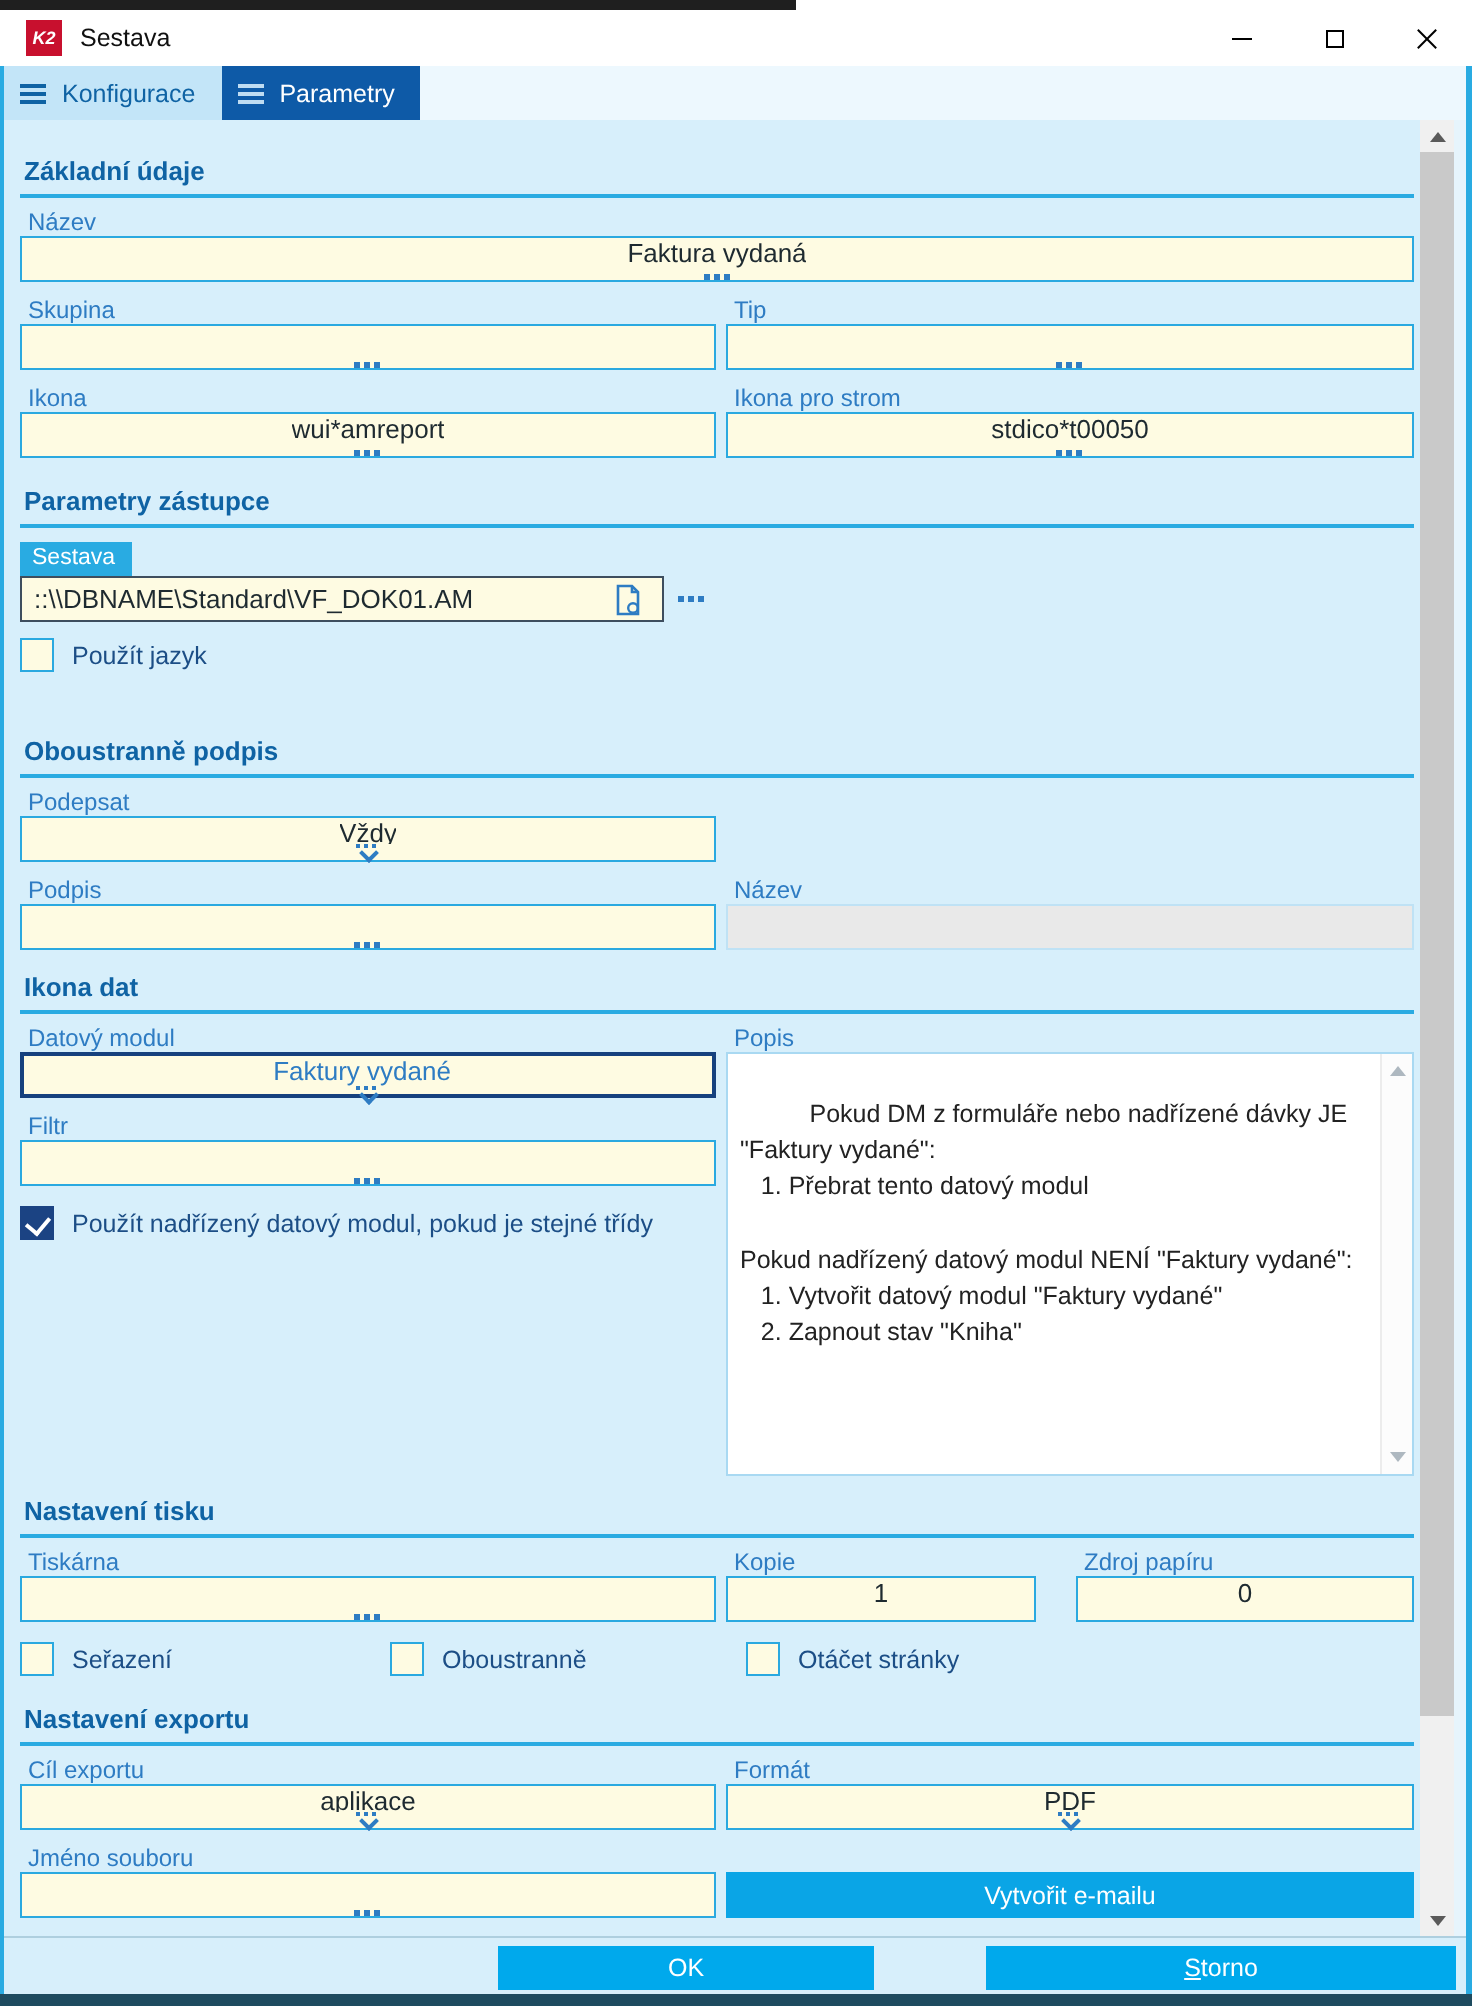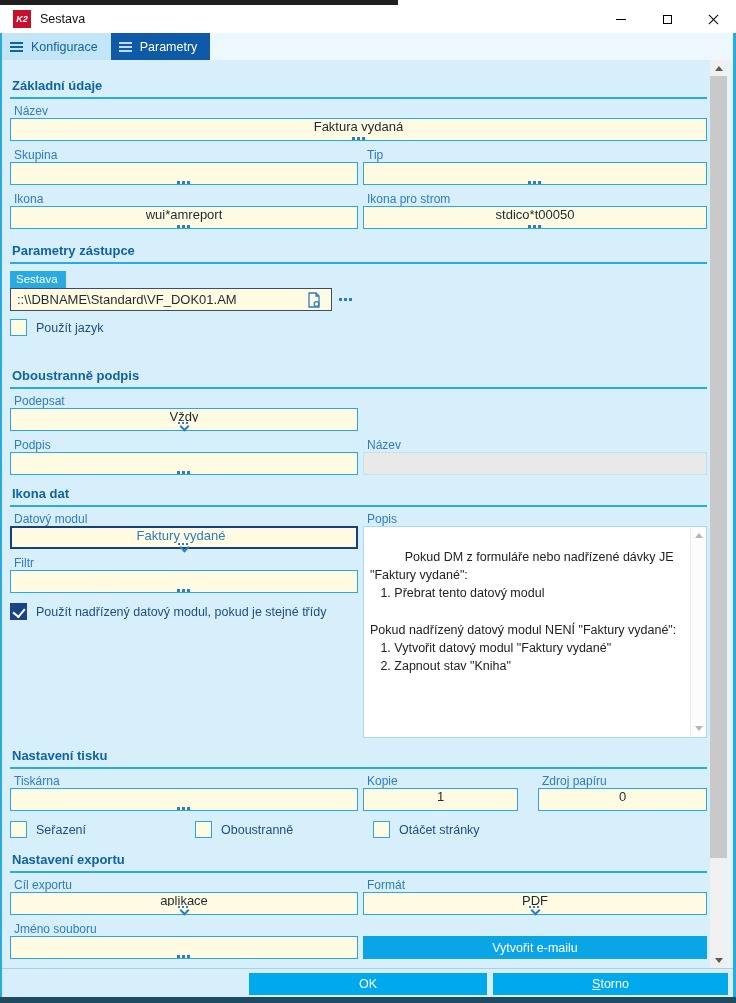--- a/index.html
+++ b/index.html
@@ -94,21 +94,21 @@
   .sb-gap { position:absolute; left:727px; top:60px; width:6px; height:908px; background:#E6F4FC; }
   .sb-btn { position:absolute; left:0; width:17px; height:16px; display:flex; align-items:center; justify-content:center; }
   .sb-btn.up { top:0; } .sb-btn.down { bottom:0; }
   .tri-up { width:0; height:0; border-left:4px solid transparent; border-right:4px solid transparent; border-bottom:5px solid #5A5A5A; }
   .tri-dn { width:0; height:0; border-left:4px solid transparent; border-right:4px solid transparent; border-top:5px solid #5A5A5A; }
   .sb-thumb { position:absolute; left:0; top:16px; width:17px; height:782px; background:#C9C9C9; }
 
   
   .bottombar { position:absolute; left:2px; top:968px; width:731px; height:29px; background:#D7EFFB; border-top:1px solid #AECFDF; }
   .btn { position:absolute; top:4px; height:22px; background:#00A9EC; color:#fff; font-size:12.5px; display:flex; align-items:center; justify-content:center; }
-  .btn-ok { left:247px; width:238px; }
+  .btn-ok { left:247px; width:188px; }
   .btn-storno { left:491px; width:235px; }
   .btn-email { width:100%; height:23px; background:#0AA5E6; color:#fff; font-size:12.5px; display:flex; align-items:center; justify-content:center; }
   .bottom-strip { position:absolute; left:0; top:997px; width:736px; height:6px; background:#1E4B5F; }
 </style>
 </head>
 <body>
 
 <div id="dialog">
 
   <div class="remnant">

